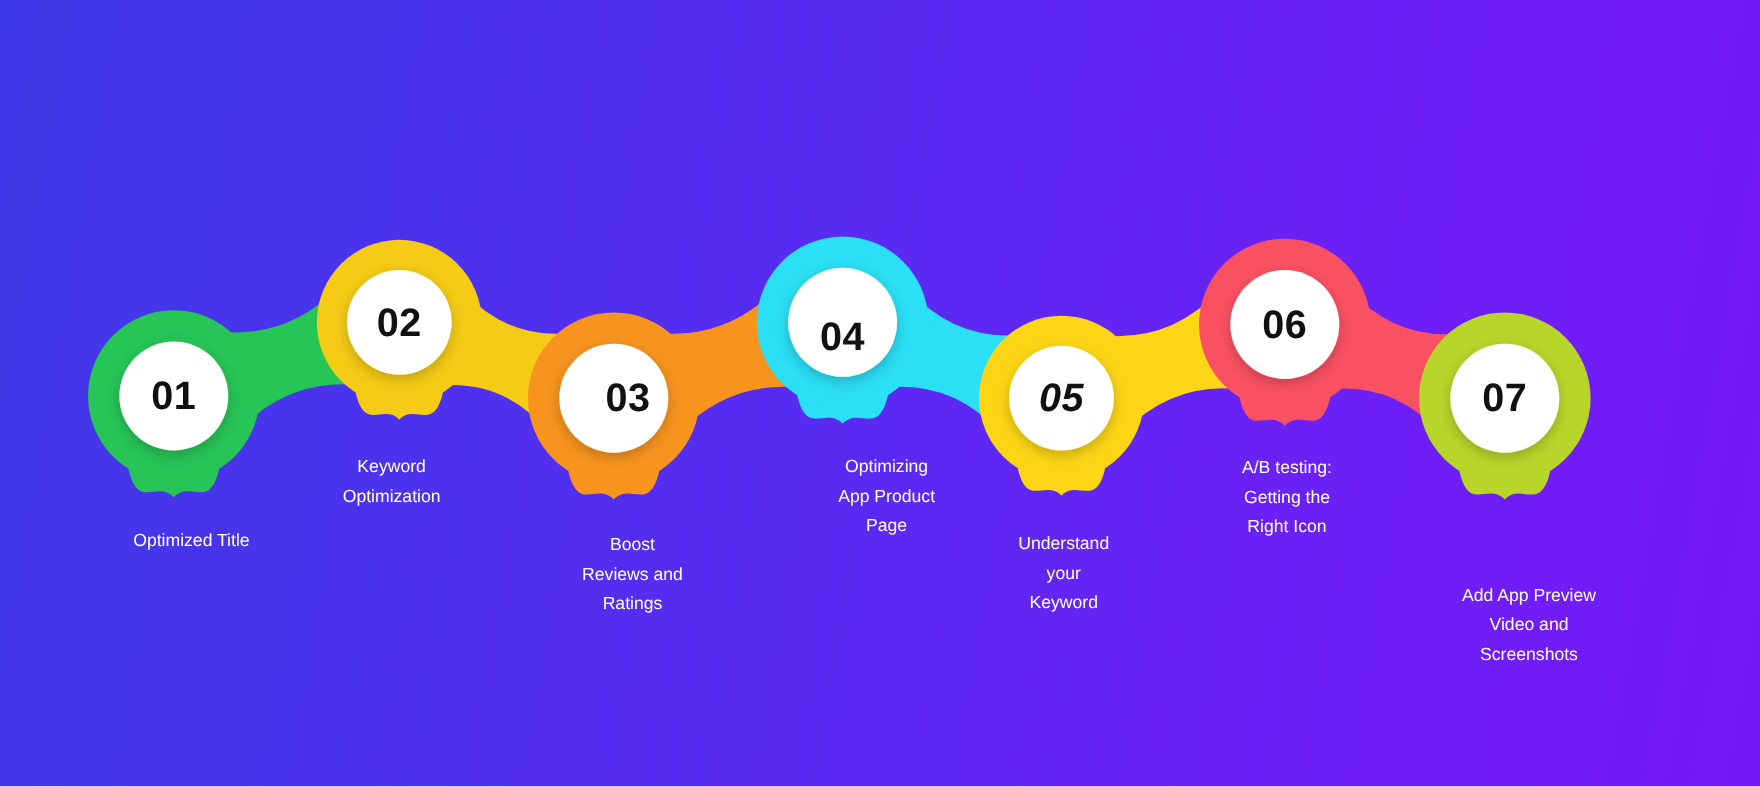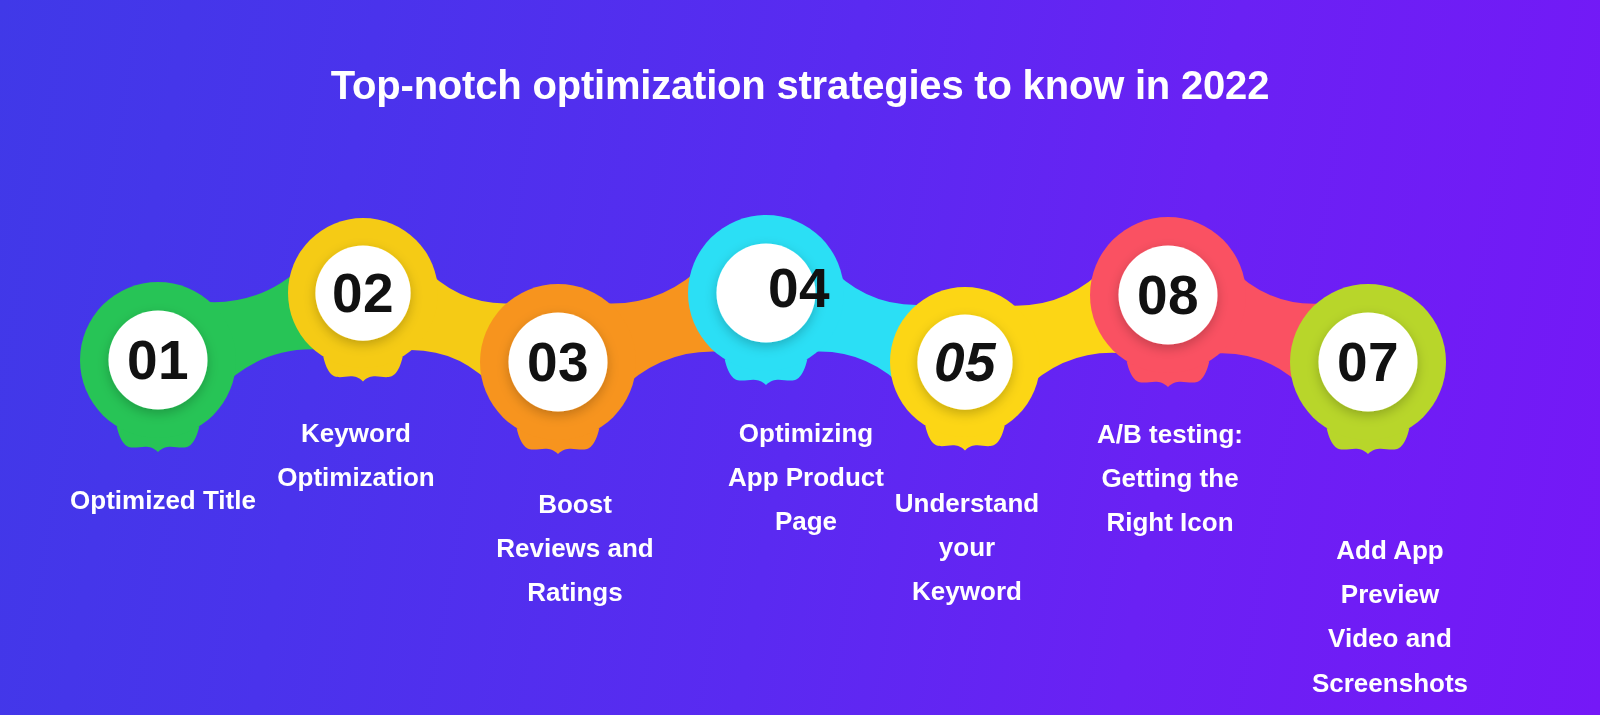--- a/index.html
+++ b/index.html
@@ -38,47 +38,46 @@
     left: 0;
     top: 0;
     width: 1600px;
     height: 715px;
   }
 
   
   .pin-number {
     position: absolute;
     color: #111111;
-    font-size: 55px;
+    font-size: 36px;
     font-weight: bold;
     letter-spacing: 0.5px;
     text-align: center;
     transform: translate(-50%, -50%);
     pointer-events: none;
     line-height: 1;
   }
 
   
   .pin-label {
     position: absolute;
     color: #ffffff;
-    font-size: 26px;
-    font-weight: bold;
+    font-size: 16px;
+    font-weight: normal;
     line-height: 1.7;
     text-align: center;
     transform: translateX(-50%);
     white-space: pre-line;
   }
 </style>
 </head>
 <body>
 
 <div id="canvas">
 
-  <div id="title">Top-notch optimization strategies to know in 2022</div>
 
   <svg id="stage" viewBox="0 0 1600 715" width="1600" height="715" xmlns="http://www.w3.org/2000/svg">
     <defs>
       <filter id="innerShadow" x="-50%" y="-50%" width="200%" height="200%">
         <feDropShadow dx="0" dy="4" stdDeviation="6" flood-color="#000000" flood-opacity="0.22"></feDropShadow>
       </filter>
     </defs>
     <g id="connector-layer">
         <path d="M 217.15197356322795 391.54472949535597 Q 265.15987446870264 340.757824866926 335.0143240490064 351.06704350632964 L 306.12310234305005 262.66852933138847 Q 255.84012553129736 312.242175133074 187.1051029890333 299.6102747534172 Z" fill="#27C456"></path>
         <path d="M 389.5717150203924 351.72753664913125 Q 455.4963202434172 341.64083409469055 498.10168930834584 392.1034601274683 L 530.3654163787919 300.9233618849035 Q 465.5036797565828 313.35916590530945 420.5945295112059 264.0543652620497 Z" fill="#F5CB15"></path>
@@ -124,28 +123,28 @@
         <circle cx="766" cy="293" r="49.53" fill="#FFFFFF" filter="url(#innerShadow)"></circle>
         <circle cx="965" cy="362" r="47.625" fill="#FFFFFF" filter="url(#innerShadow)"></circle>
         <circle cx="1168" cy="295" r="49.53" fill="#FFFFFF" filter="url(#innerShadow)"></circle>
         <circle cx="1368" cy="362" r="49.53" fill="#FFFFFF" filter="url(#innerShadow)"></circle>
       </g>
   </svg>
 
   <div id="number-layer">
       <div class="pin-number" style="left: 158px; top: 360px; color: rgb(17, 17, 17); text-align: right;">01</div>
       <div class="pin-number" style="left: 363px; top: 293px; color: rgb(17, 17, 17);">02</div>
-      <div class="pin-number" style="left: 558px; top: 362px; color: rgb(17, 17, 17);">03</div>
-      <div class="pin-number" style="left: 766px; top: 288px; color: rgb(17, 17, 17); margin-left: 33px;">04</div>
+      <div class="pin-number" style="left: 571px; top: 362px; color: rgb(17, 17, 17);">03</div>
+      <div class="pin-number" style="left: 766px; top: 306px; color: rgb(17, 17, 17);">04</div>
       <div class="pin-number" style="left: 965px; top: 362px; color: rgb(17, 17, 17); font-style: italic;">05</div>
-      <div class="pin-number" style="left: 1168px; top: 295px; color: rgb(17, 17, 17);">08</div>
+      <div class="pin-number" style="left: 1168px; top: 295px; color: rgb(17, 17, 17);">06</div>
       <div class="pin-number" style="left: 1368px; top: 362px; color: rgb(17, 17, 17);">07</div>
     </div>
   <div id="label-layer">
-      <div class="pin-label" style="left: 163px; top: 478px; color: rgb(255, 255, 255);">Optimized Title</div>
+      <div class="pin-label" style="left: 174px; top: 478px; color: rgb(255, 255, 255);">Optimized Title</div>
       <div class="pin-label" style="left: 356px; top: 411px; color: rgb(255, 255, 255);">Keyword
 Optimization</div>
       <div class="pin-label" style="left: 557px; top: 482px; color: rgb(255, 255, 255); margin-left: 18px;">Boost
 Reviews and
 Ratings</div>
       <div class="pin-label" style="left: 766px; top: 411px; color: rgb(255, 255, 255); margin-left: 40px;">Optimizing
 App Product
 Page</div>
       <div class="pin-label" style="left: 967px; top: 481px; color: rgb(255, 255, 255);">Understand
 your

